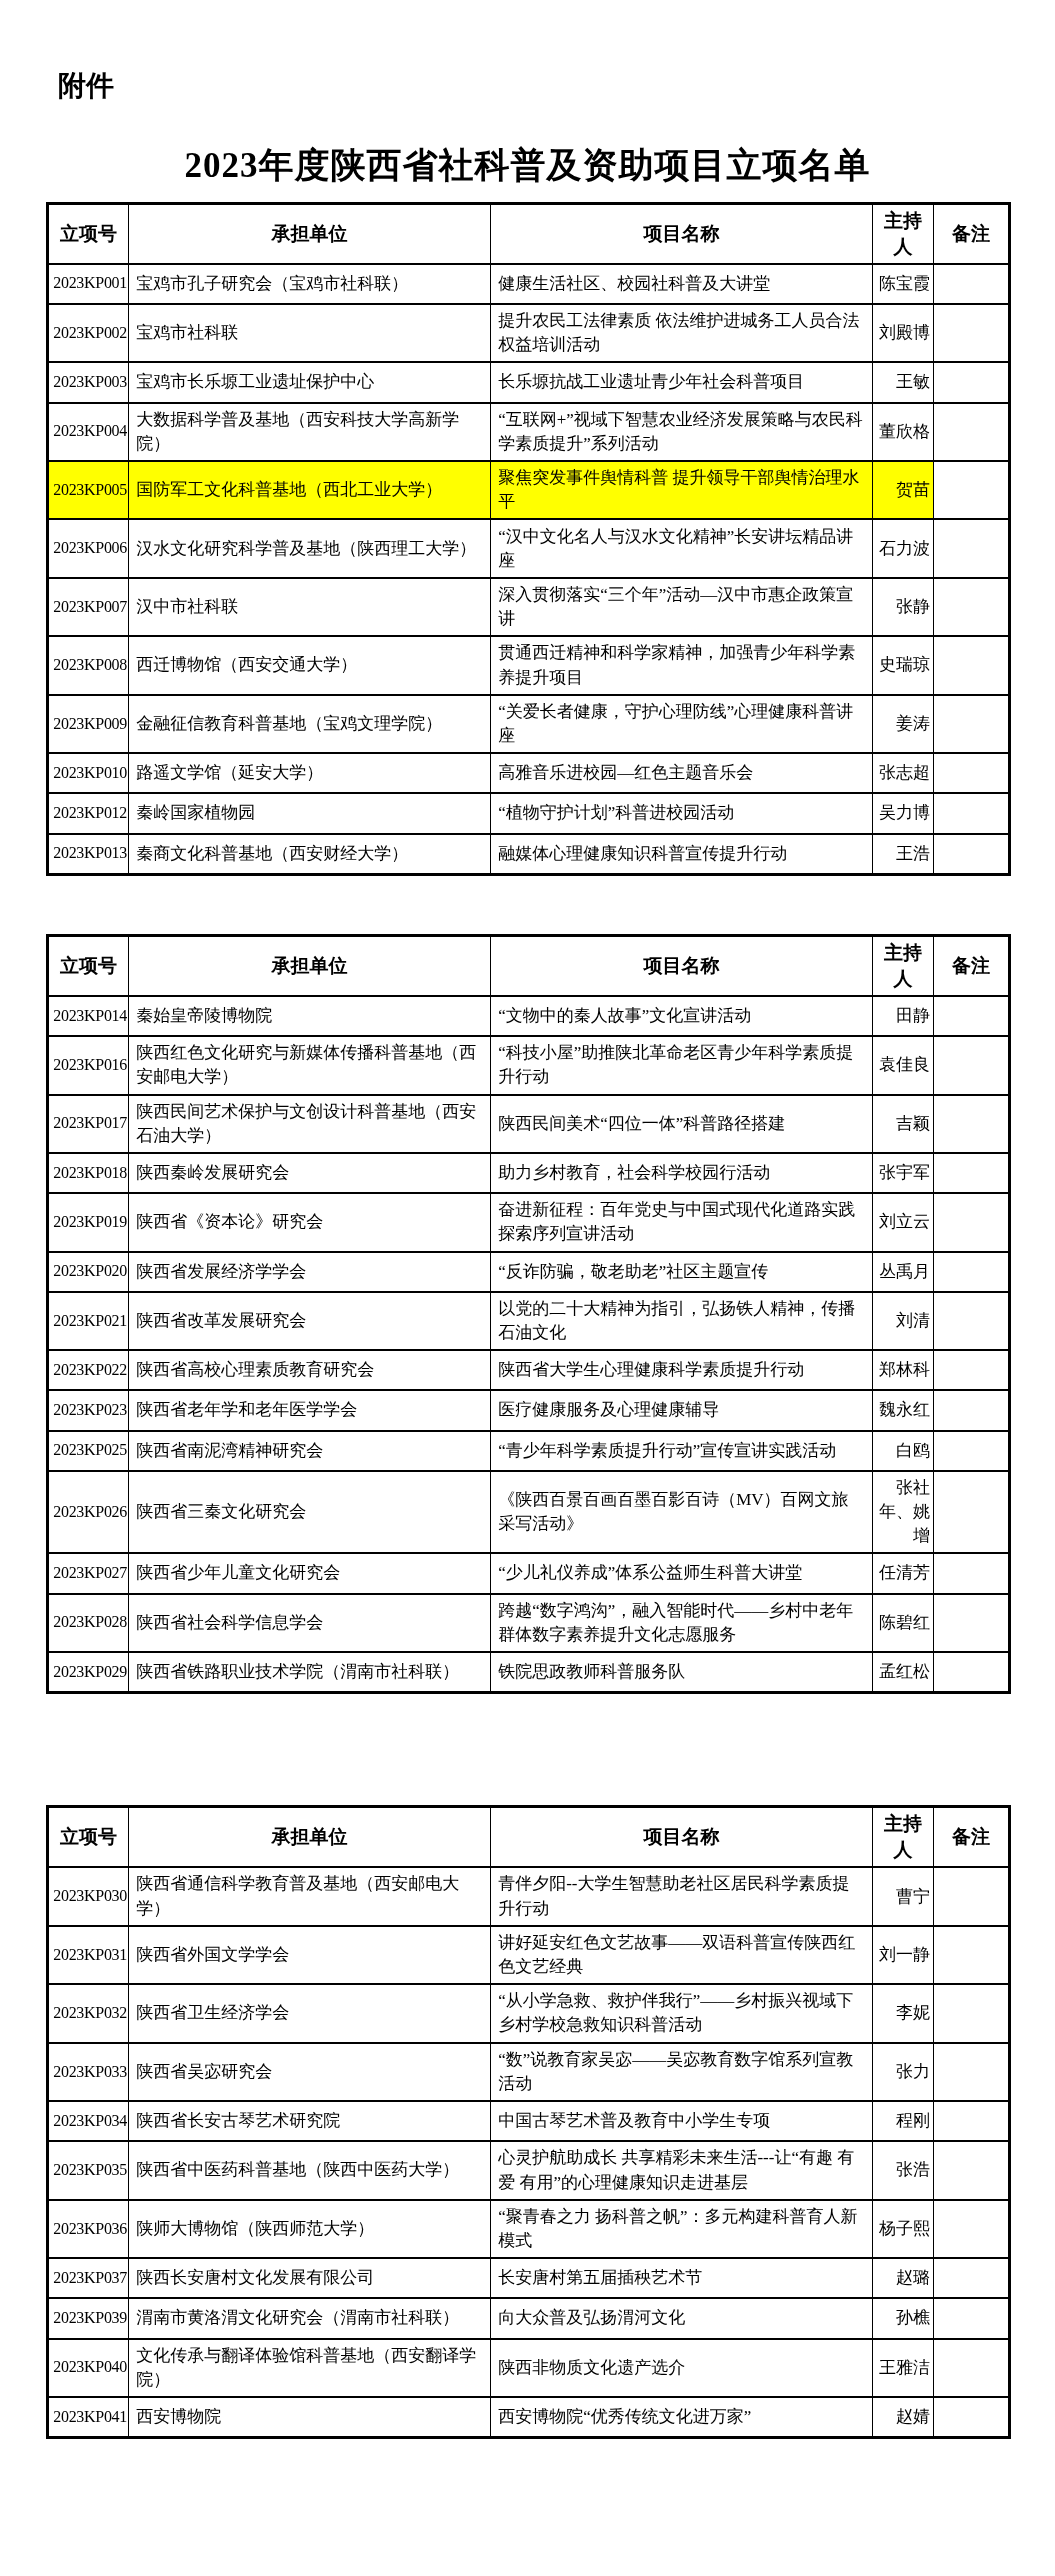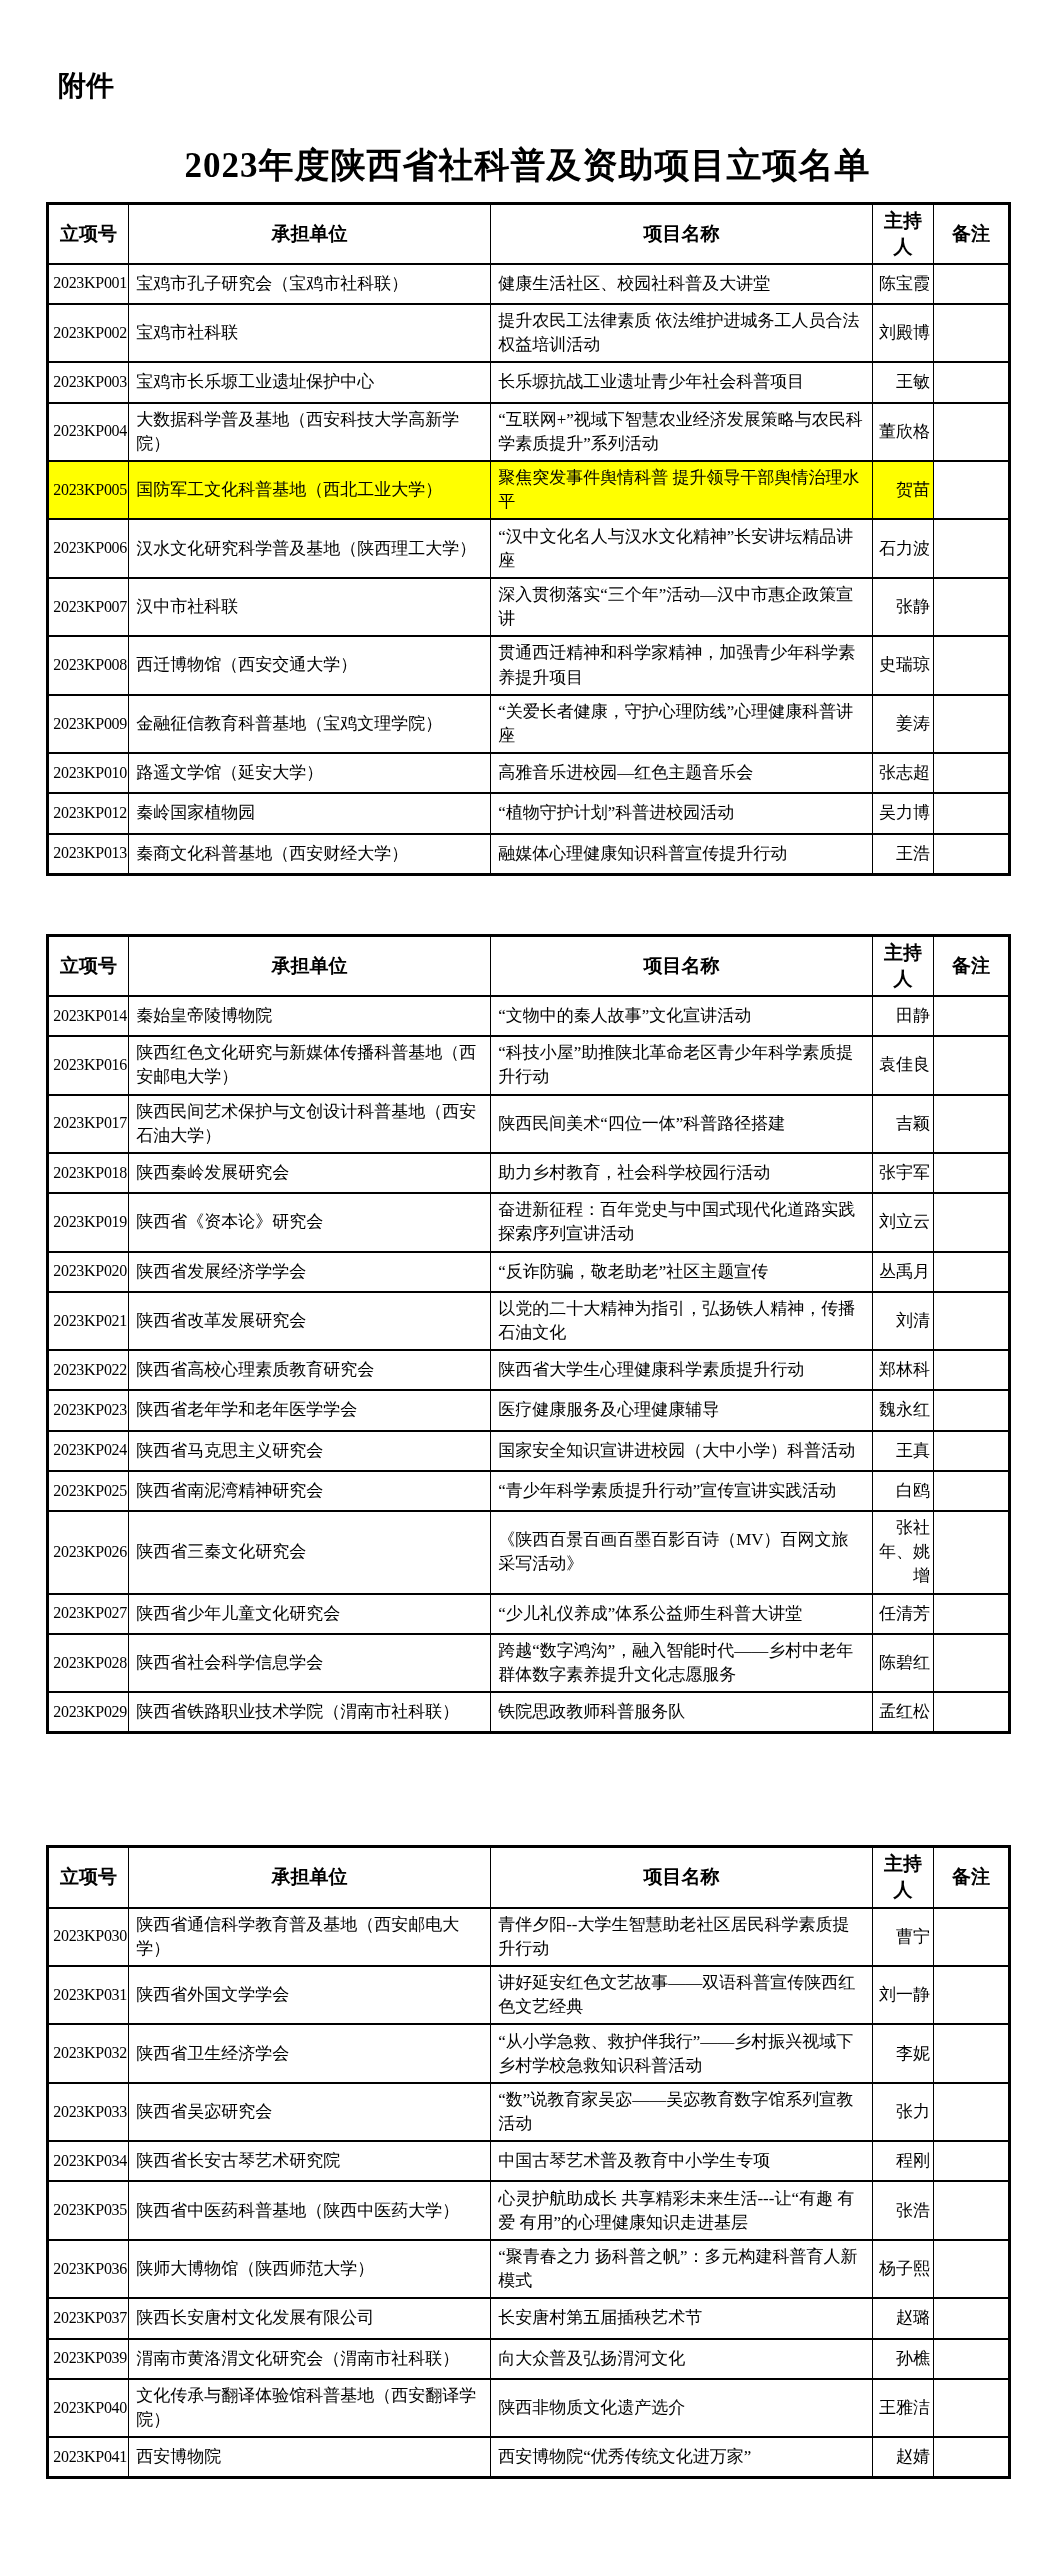--- a/index.html
+++ b/index.html
@@ -245,27 +245,20 @@
             <td class="c4"></td>
           </tr>
           <tr>
             <td class="c0">2023KP023</td>
             <td class="c1">陕西省老年学和老年医学学会</td>
             <td class="c2">医疗健康服务及心理健康辅导</td>
             <td class="c3">魏永红</td>
             <td class="c4"></td>
           </tr>
           <tr>
-            <td class="c0">2023KP024</td>
-            <td class="c1">陕西省马克思主义研究会</td>
-            <td class="c2">国家安全知识宣讲进校园（大中小学）科普活动</td>
-            <td class="c3">王真</td>
-            <td class="c4"></td>
-          </tr>
-          <tr>
             <td class="c0">2023KP025</td>
             <td class="c1">陕西省南泥湾精神研究会</td>
             <td class="c2">“青少年科学素质提升行动”宣传宣讲实践活动</td>
             <td class="c3">白鸥</td>
             <td class="c4"></td>
           </tr>
           <tr>
             <td class="c0">2023KP026</td>
             <td class="c1">陕西省三秦文化研究会</td>
             <td class="c2">《陕西百景百画百墨百影百诗（MV）百网文旅采写活动》</td>

